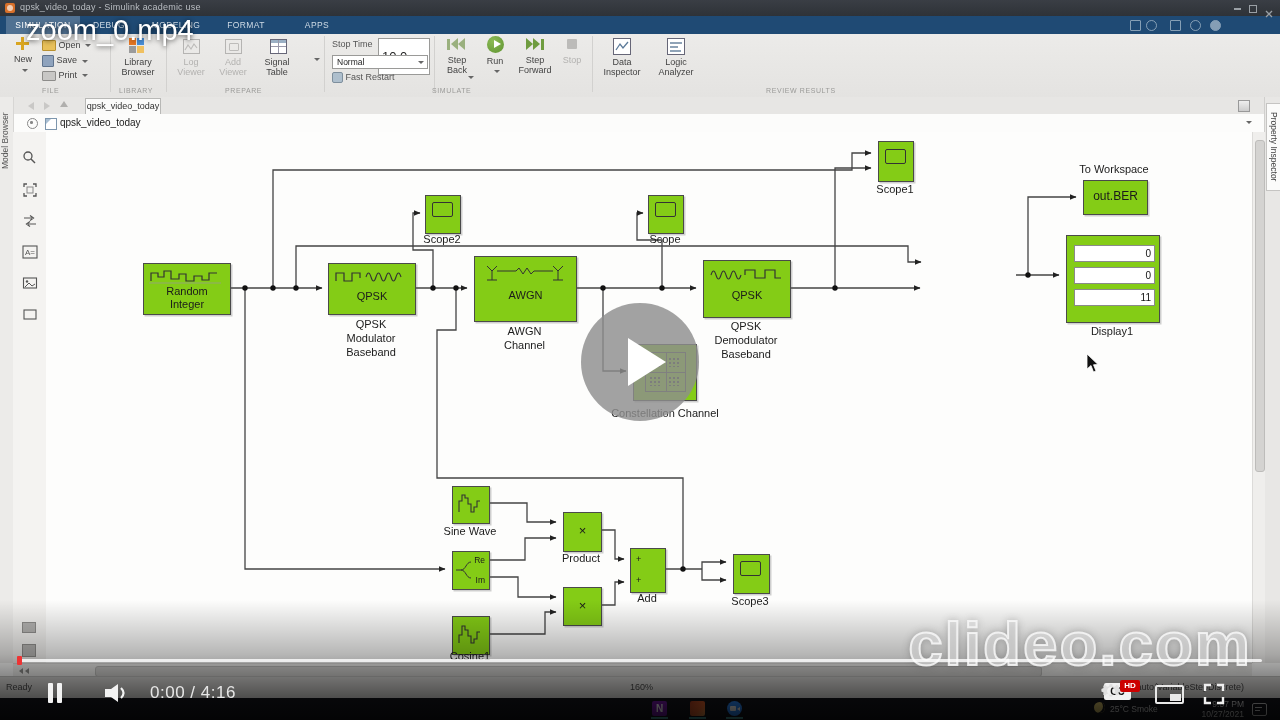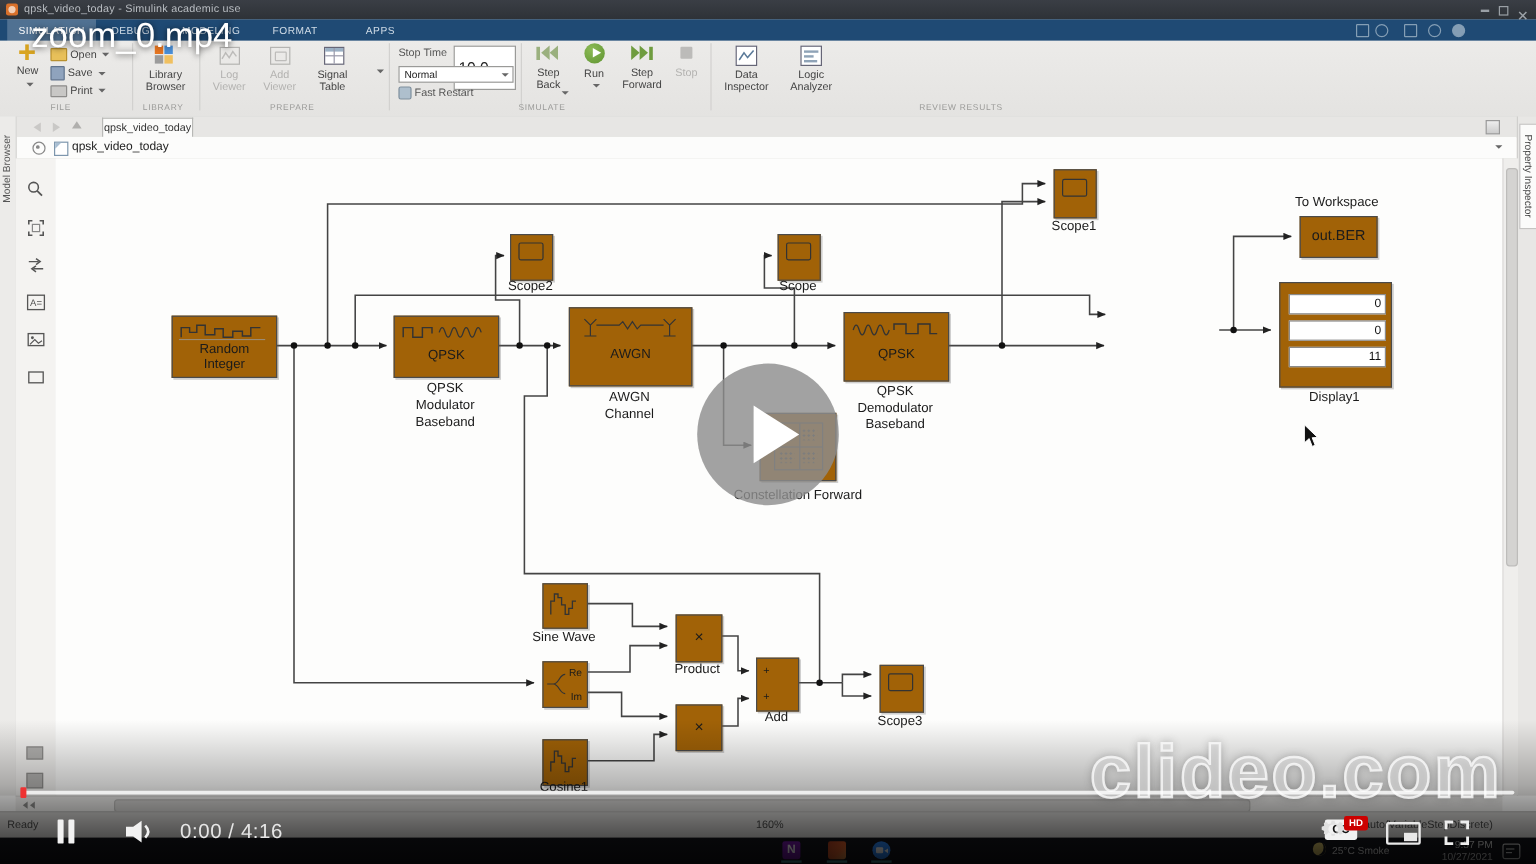--- a/index.html
+++ b/index.html
@@ -48,21 +48,21 @@
   
   #vscroll{left:1252px;top:132px;width:12px;height:531px;background:#efeeec;border-left:1px solid #dcdbd9;}
   #vthumb{position:absolute;left:2px;top:8px;width:8px;height:330px;background:#d4d3d1;border:1px solid #bdbcba;border-radius:3px;}
   #hscroll{left:13px;top:663px;width:1239px;height:13px;background:#efeeec;border-top:1px solid #dcdbd9;}
   #hthumb{position:absolute;left:82px;top:2px;width:945px;height:9px;background:#d4d3d1;border:1px solid #bdbcba;border-radius:3px;}
   .dblarrow{position:absolute;top:4px;width:0;height:0;border-top:3px solid transparent;border-bottom:3px solid transparent;border-right:4px solid #8a8a88;}
   #statusbar{left:0;top:676px;width:1280px;height:22px;background:#d8d7d5;border-top:1px solid #c2c1bf;font-size:9px;color:#4a4a4a;}
   
   #canvas{left:46px;top:132px;width:1206px;height:531px;background:#fdfdfc;}
   #wires{left:46px;top:132px;width:1206px;height:531px;z-index:10;}
-  .blk{position:absolute;background:#a16207;border:1px solid #4a4a4a;box-shadow:1.5px 1.5px 0 rgba(90,90,90,.28);z-index:12;}
+  .blk{position:absolute;background:#84cc16;border:1px solid #4a4a4a;box-shadow:1.5px 1.5px 0 rgba(90,90,90,.28);z-index:12;}
   .blab{position:absolute;width:100%;text-align:center;font-size:11px;color:#1b1b1b;line-height:1.15;white-space:pre-line;}
   .bcap{position:absolute;font-size:11px;line-height:1.25;color:#1b1b1b;text-align:center;white-space:pre-line;z-index:12;}
   .scr{position:absolute;left:6px;top:6px;width:19px;height:13px;border:1.6px solid #333;border-radius:2px;}
   .portlbl{position:absolute;font-size:10px;color:#1b1b1b;}
   .disprow{position:absolute;left:7px;width:76px;height:15px;background:#fff;border:1px solid #8a8a8a;font-size:10px;color:#111;text-align:right;line-height:15px;padding-right:3px;}
   #annotation{position:absolute;left:503px;top:438px;font-size:19px;letter-spacing:.4px;color:#141414;z-index:12;}
   #constel-inner{position:absolute;left:11px;top:7px;width:39px;height:38px;border:1.2px solid #444;}
   #constel-inner:before{content:"";position:absolute;left:0;top:50%;width:100%;height:1px;background:#444;}
   #constel-inner:after{content:"";position:absolute;top:0;left:50%;height:100%;width:1px;background:#444;}
   .dots{position:absolute;width:13px;height:10px;background:radial-gradient(circle,#333 .8px,transparent 1.1px);background-size:4px 4px;}
@@ -431,21 +431,21 @@
   <div class="bcap" style="left:1066px;top:325px;width:92px;">Display1</div>
 
   <div class="blk" style="left:633px;top:344px;width:62px;height:55px;">
     <div id="constel-inner">
       <span class="dots" style="left:3px;top:4px;"></span>
         <span class="dots" style="left:22px;top:4px;"></span>
       <span class="dots" style="left:3px;top:23px;"></span>
         <span class="dots" style="left:22px;top:23px;"></span>
     </div>
   </div>
-  <div class="bcap" style="left:595px;top:407px;width:140px;">Constellation Forward</div>
+  <div class="bcap" style="left:595px;top:407px;width:140px;">Constellation Channel</div>
 
 
   <div class="blk" style="left:452px;top:486px;width:36px;height:36px;">
     <svg width="28" height="28" style="position:absolute;left:3px;top:3px;">
       <polyline points="3,22 3,11 6,11 6,5 9,5 9,8 12,8 12,14 15,14 15,22 18,22 18,17 21,17 21,11 24,11" fill="none" stroke="#333" stroke-width="1.1"></polyline>
     </svg>
   </div>
   <div class="bcap" style="left:437px;top:525px;width:66px;">Sine Wave</div>
 
   <div class="blk" style="left:452px;top:551px;width:36px;height:37px;">

